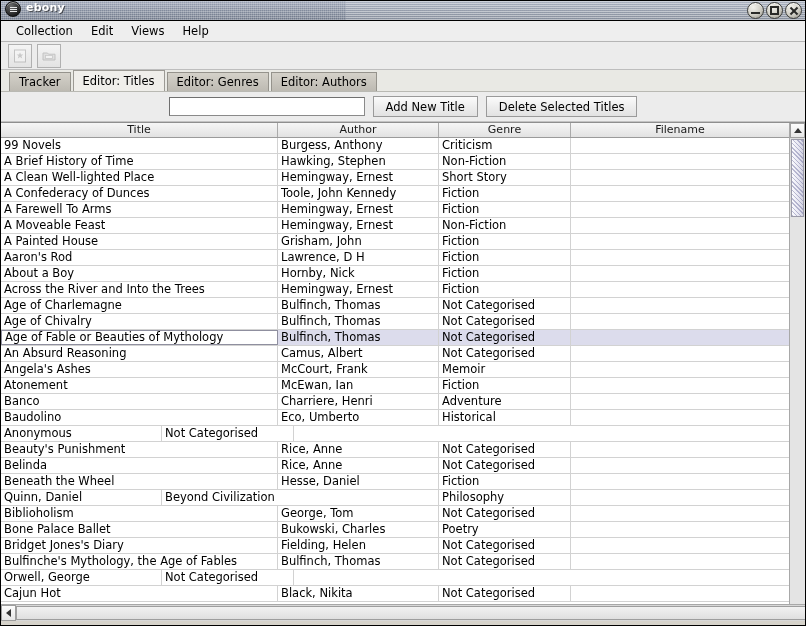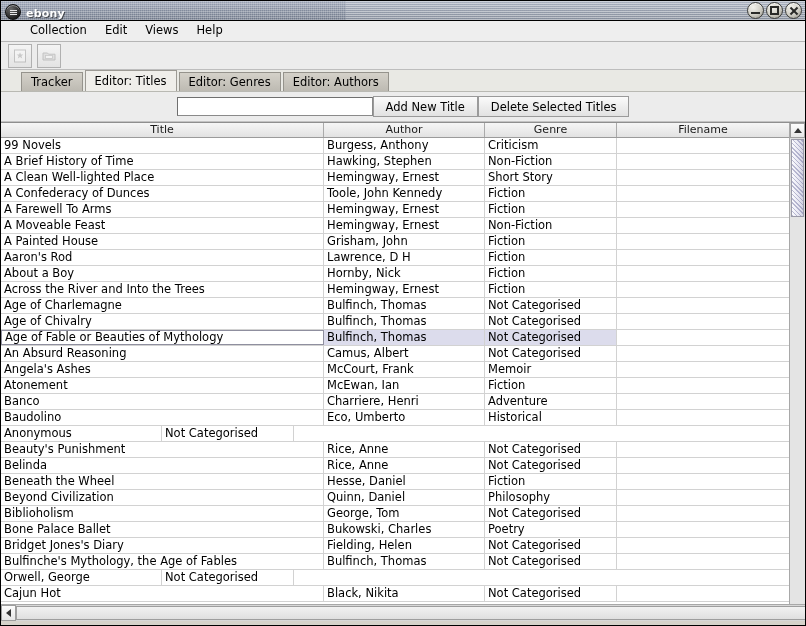--- a/index.html
+++ b/index.html
@@ -31,21 +31,21 @@
 
   
   .titlebar {
     position: relative;
     height: 19px;
     flex: 0 0 19px;
     background:
       linear-gradient(to bottom, #9aa3b4 0%, #848d9e 45%, #6f7889 100%);
     border-bottom: 1px solid #000;
     display: flex;
-    align-items: flex-end;
+    align-items: flex-start;
     overflow: hidden;
   }
   .titlebar-texture {
     position: absolute;
     left: 0; top: 0; right: 0; bottom: 0;
     background-image:
       repeating-linear-gradient(0deg, rgba(255,255,255,.28) 0 1px, rgba(0,0,0,0) 1px 2px),
       repeating-linear-gradient(90deg, rgba(255,255,255,.18) 0 1px, rgba(0,0,0,0) 1px 2px);
     pointer-events: none;
   }
@@ -125,22 +125,22 @@
   }
   .win-btn.close::before { transform: rotate(45deg); }
   .win-btn.close::after  { transform: rotate(-45deg); }
 
   
   .menubar {
     flex: 0 0 21px;
     background: #eeeeee;
     border-bottom: 1px solid #b5b5b5;
     display: flex;
-    align-items: flex-start;
-    padding-left: 20px;
+    align-items: center;
+    padding-left: 6px;
     box-sizing: border-box;
   }
   .menu-item {
     padding: 2px 9px 3px 9px;
     font-size: 11.5px;
     color: #000;
     white-space: nowrap;
   }
 
   
@@ -166,21 +166,21 @@
   .tool-glyph {
     opacity: .35;
   }
 
   
   .tabstrip {
     flex: 0 0 22px;
     background: #e9e9e4;
     display: flex;
     align-items: flex-end;
-    padding-left: 20px;
+    padding-left: 8px;
     box-sizing: border-box;
     border-bottom: 1px solid #b9b9b3;
   }
   .tab {
     height: 19px;
     line-height: 19px;
     padding: 0 9px;
     margin-right: 2px;
     font-size: 11.5px;
     color: #000;
@@ -199,20 +199,21 @@
     color: #000;
   }
 
   
   .actionbar {
     flex: 0 0 30px;
     background: #ececec;
     display: flex;
     align-items: center;
     justify-content: center;
+    gap: 8px;
     box-sizing: border-box;
     border-bottom: 1px solid #c3c3c3;
   }
   .search-input {
     width: 196px;
     height: 19px;
     box-sizing: border-box;
     border: 1px solid #8a8a8a;
     border-top-color: #6f6f6f;
     border-left-color: #6f6f6f;
@@ -277,39 +278,38 @@
   }
   .rows {
     flex: 1 1 auto;
     overflow: hidden;
   }
   .row {
     display: flex;
     height: 16px;
     box-sizing: border-box;
     border-bottom: 1px solid #d2d2d2;
-    align-items: center;
   }
   .row.selected .cell { background: #dcdcec; }
   .cell {
     font-size: 11.5px;
     color: #000;
     line-height: 15px;
     padding-left: 3px;
     border-right: 1px solid #d2d2d2;
     box-sizing: border-box;
     overflow: hidden;
     white-space: nowrap;
   }
   .row.selected .cell.focus-cell {
     background: #ffffff;
     border: 1px solid #8f8f9f;
     line-height: 13px;
   }
-  .c-title    { width: 323px; }
+  .c-title    { width: 277px; }
   .c-author   { width: 161px; }
   .c-genre    { width: 132px; }
   .c-filename { flex: 1 1 auto; border-right: none; }
 
   
   .vscroll {
     flex: 0 0 16px;
     width: 16px;
     background: #dcdcdc;
     border-left: 1px solid #a8a8a8;
@@ -579,22 +579,22 @@
               <div class="cell c-genre">Not Categorised</div>
               <div class="cell c-filename"></div>
             </div>
             <div class="row">
               <div class="cell c-title">Beneath the Wheel</div>
               <div class="cell c-author">Hesse, Daniel</div>
               <div class="cell c-genre">Fiction</div>
               <div class="cell c-filename"></div>
             </div>
             <div class="row">
+              <div class="cell c-author">Quinn, Daniel</div>
               <div class="cell c-title">Beyond Civilization</div>
-              <div class="cell c-author">Quinn, Daniel</div>
               <div class="cell c-genre">Philosophy</div>
               <div class="cell c-filename"></div>
             </div>
             <div class="row">
               <div class="cell c-title">Biblioholism</div>
               <div class="cell c-author">George, Tom</div>
               <div class="cell c-genre">Not Categorised</div>
               <div class="cell c-filename"></div>
             </div>
             <div class="row">

